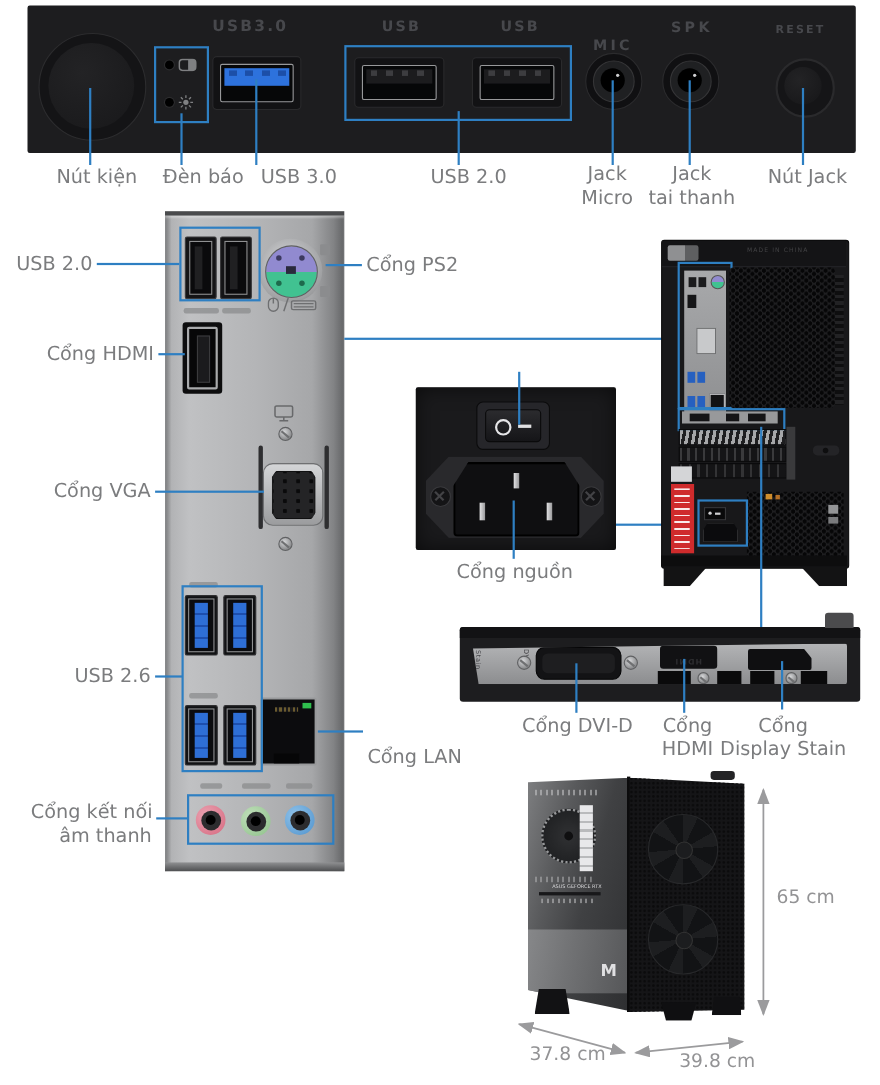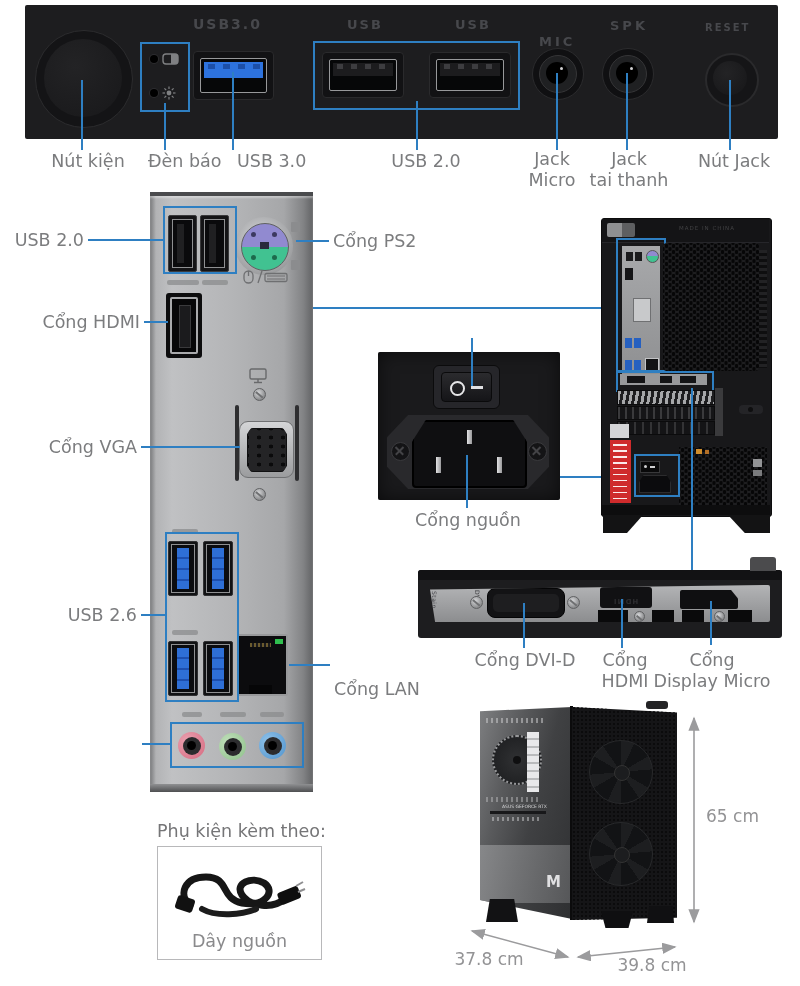--- a/index.html
+++ b/index.html
@@ -269,20 +269,24 @@
 
   <div class="lbl rgt" style="left:37px;top:437px;width:100px;">Cổng VGA</div>
   <div class="hln" style="left:141px;top:446px;width:99px;"></div>
 
   <div class="lbl rgt" style="left:57px;top:605px;width:80px;">USB 2.6</div>
   <div class="hln" style="left:141px;top:614px;width:25px;"></div>
 
   <div class="hln" style="left:289px;top:664px;width:41px;"></div>
   <div class="lbl" style="left:334px;top:679px;">Cổng LAN</div>
 
+  <div class="lbl rgt" style="left:28px;top:729px;width:110px;">
+    <span style="display:block;">Cổng kết nối</span>
+    <span style="display:block;">âm thanh</span>
+  </div>
   <div class="hln" style="left:142px;top:743px;width:29px;"></div>
 
   <div class="hln" style="left:313px;top:307px;width:303px;"></div>
 
   <div class="vln" style="left:471px;top:338px;height:48px;z-index:5;"></div>
 
   <div id="power-box" class="abs">
 
     <div style="position:absolute;left:55px;top:13px;width:65px;height:42px;background:#26262a;border:1px solid #0b0b0c;border-radius:6px;">
       <div style="position:absolute;left:7px;top:6px;width:49px;height:28px;background:linear-gradient(180deg,#2b2b2e,#151518);border-radius:4px;border:1px solid #0a0a0b;">
@@ -407,21 +411,21 @@
   <div class="vln" style="left:523px;top:603px;height:45px;"></div>
   <div class="vln" style="left:621px;top:599px;height:49px;"></div>
   <div class="vln" style="left:710px;top:601px;height:44px;"></div>
   <div class="lbl ctr" style="left:460px;top:650px;width:130px;">Cổng DVI-D</div>
   <div class="lbl ctr" style="left:577px;top:650px;width:96px;">
     <span style="display:block;">Cổng</span>
     <span style="display:block;">HDMI</span>
   </div>
   <div class="lbl ctr" style="left:649px;top:650px;width:126px;">
     <span style="display:block;">Cổng</span>
-    <span style="display:block;">Display Micro</span>
+    <span style="display:block;">Display Stain</span>
   </div>
 
   <div class="abs" style="left:480px;top:707px;width:92px;height:212px;clip-path:polygon(0 2%,100% 0,100% 100%,0 91%);
        background:linear-gradient(105deg,#7e7f81 0%,#595a5c 30%,#404143 55%,#2e2f31 100%);">
     <div style="position:absolute;left:6px;top:11px;width:58px;height:5px;background:repeating-linear-gradient(90deg,#c9c9cb 0 2px,transparent 2px 5px);opacity:.55;"></div>
     <div class="circle" style="left:12px;top:28px;width:46px;height:46px;border:2px dotted #97989a;background:radial-gradient(#303133,#1b1c1e);">
       <div class="circle" style="left:19px;top:19px;width:8px;height:8px;background:#0f0f10;"></div>
     </div>
     <div style="position:absolute;left:47px;top:25px;width:12px;height:60px;background:repeating-linear-gradient(180deg,#e8e8ea 0 6px,#b9babc 6px 8px);"></div>
     <div style="position:absolute;left:6px;top:90px;width:52px;height:5px;background:repeating-linear-gradient(90deg,#b9b9bb 0 2px,transparent 2px 5px);opacity:.5;"></div>
@@ -456,29 +460,17 @@
       </marker>
       <marker id="arrE" markerWidth="9" markerHeight="7" refX="8" refY="3.5" orient="auto">
         <path d="M0,0 L9,3.5 L0,7 z" fill="#9b9b9d"></path>
       </marker>
     </defs>
     <line x1="254" y1="28" x2="254" y2="232" stroke="#9b9b9d" stroke-width="1.6" marker-start="url(#arr)" marker-end="url(#arrE)"></line>
     <line x1="32" y1="241" x2="128" y2="267" stroke="#9b9b9d" stroke-width="1.6" marker-start="url(#arr)" marker-end="url(#arrE)"></line>
     <line x1="138" y1="267" x2="235" y2="257" stroke="#9b9b9d" stroke-width="1.6" marker-start="url(#arr)" marker-end="url(#arrE)"></line>
   </svg>
   <div class="dim" style="left:706px;top:806px;">65 cm</div>
-  <div class="dim ctr" style="left:444px;top:949px;width:90px;">37.8 cm</div>
+  <div class="dim ctr" style="left:471px;top:949px;width:90px;">37.8 cm</div>
   <div class="dim ctr" style="left:607px;top:955px;width:90px;">39.8 cm</div>
 
-  <div class="lbl" style="left:157px;top:821px;color:#757577;">Phụ kiện kèm theo:</div>
-  <div class="abs" style="left:157px;top:846px;width:163px;height:112px;border:1px solid #b8b8ba;background:#fff;">
-    <svg style="position:absolute;left:14px;top:14px;" width="134" height="66" viewBox="0 0 134 66">
-      <path d="M18 44 C 6 34, 12 16, 34 16 C 58 16, 48 38, 70 42 C 94 46, 104 30, 92 22 C 80 15, 62 22, 70 34 C 78 46, 102 48, 112 38" fill="none" stroke="#161616" stroke-width="7" stroke-linecap="round"></path>
-      <path d="M30 48 C 44 56, 70 54, 84 48" fill="none" stroke="#1c1c1c" stroke-width="6" stroke-linecap="round"></path>
-      <rect x="4" y="36" width="18" height="14" rx="3" fill="#111" transform="rotate(18 13 43)"></rect>
-      <rect x="106" y="28" width="22" height="13" rx="3" fill="#0e0e0e" transform="rotate(-22 117 34)"></rect>
-      <line x1="124" y1="25" x2="131" y2="21" stroke="#8e8e90" stroke-width="2"></line>
-      <line x1="126" y1="31" x2="133" y2="28" stroke="#8e8e90" stroke-width="2"></line>
-    </svg>
-    <div class="lbl ctr" style="left:0;top:84px;width:163px;color:#8a8a8c;">Dây nguồn</div>
-  </div>
 
 </div>
 
 </body></html>

